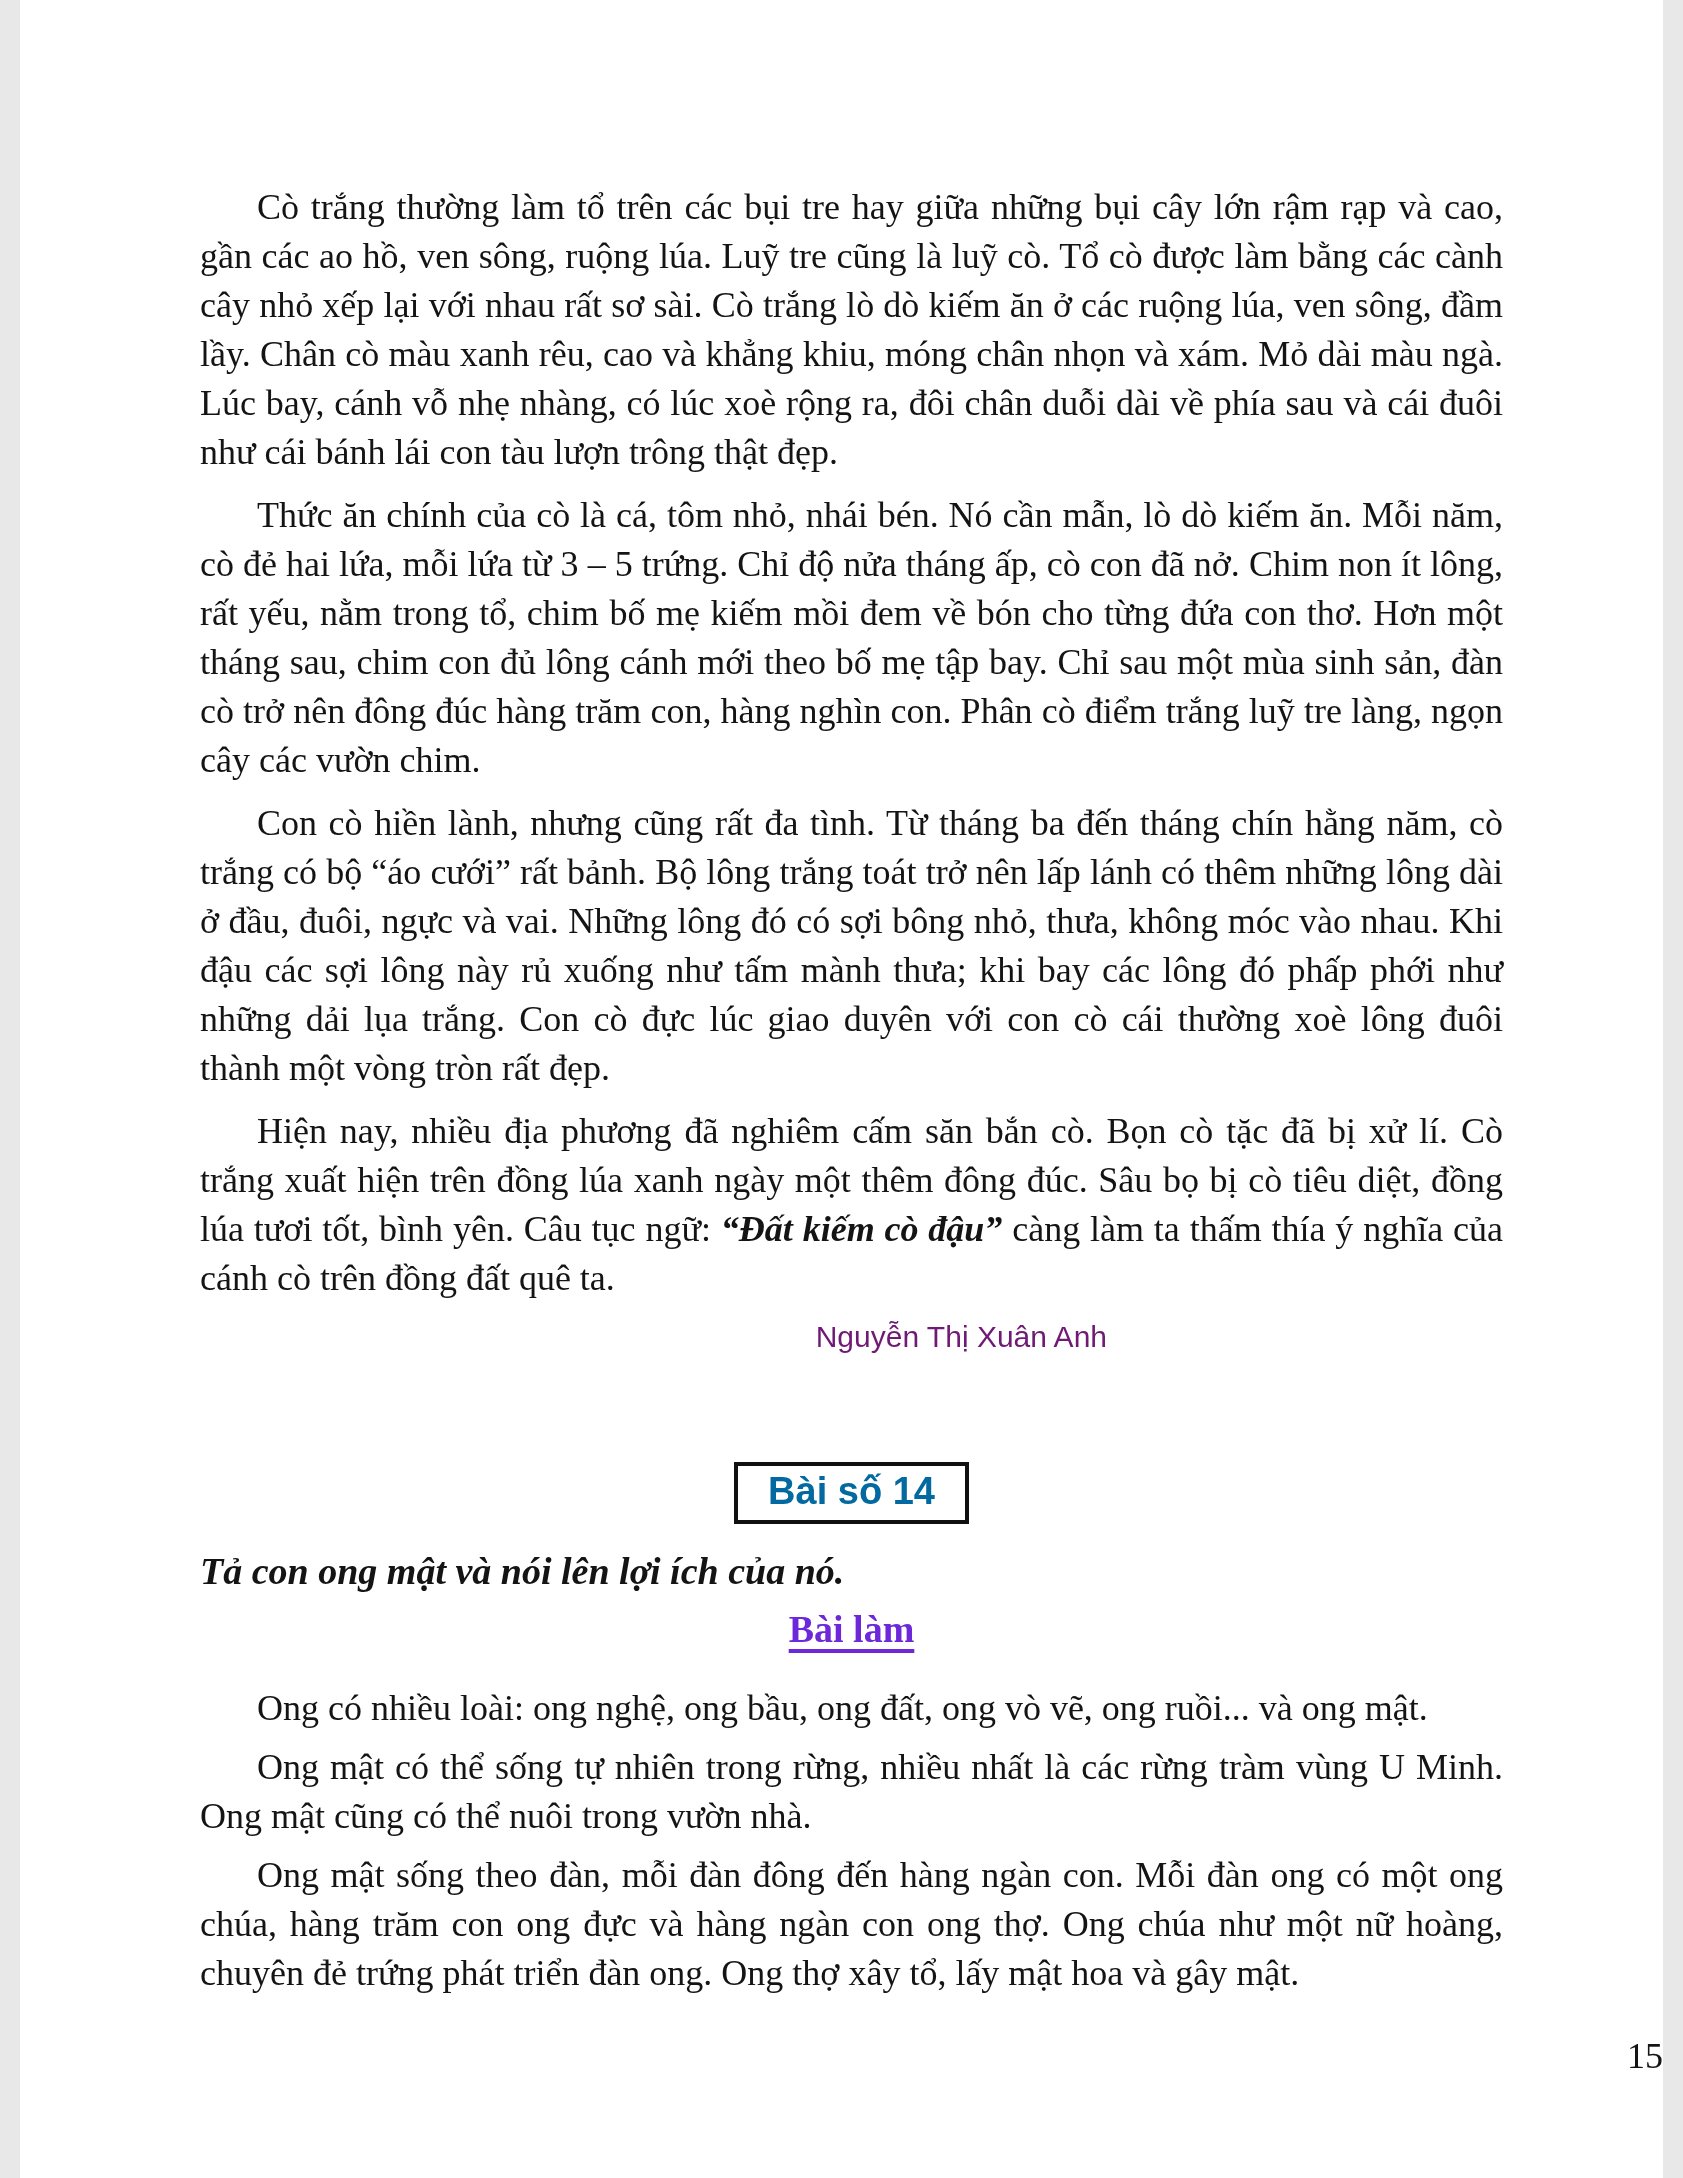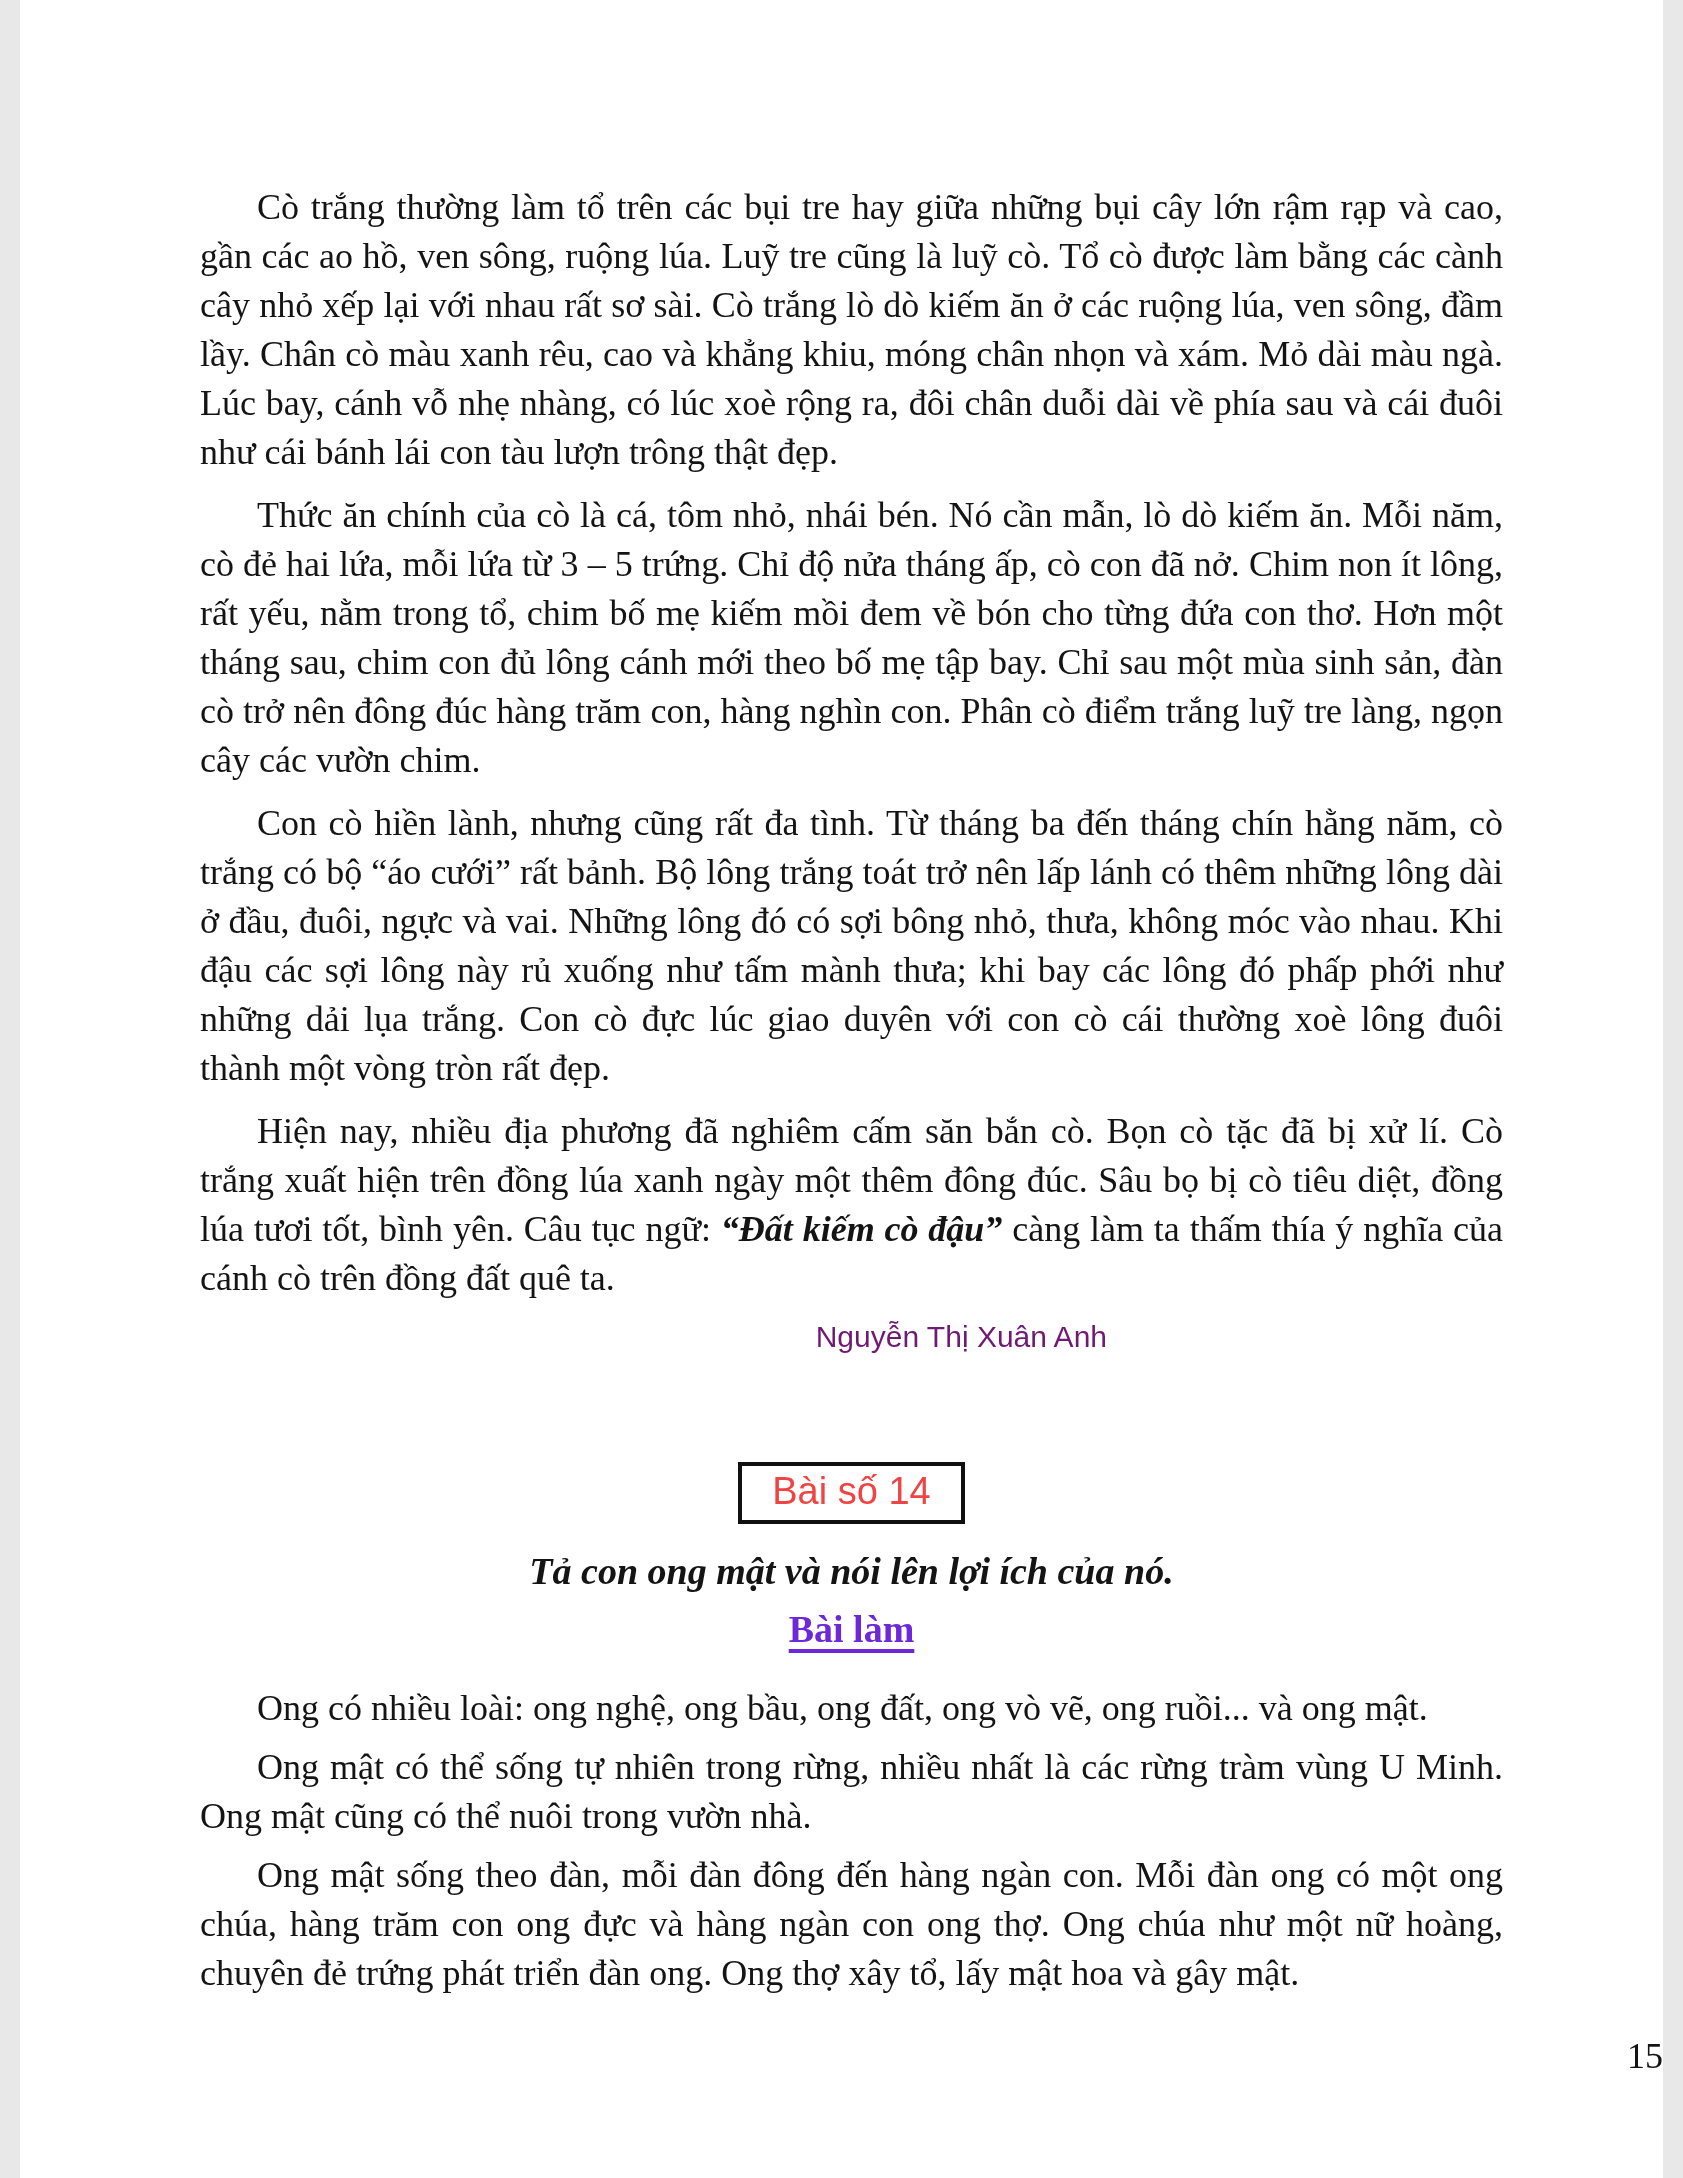--- a/index.html
+++ b/index.html
@@ -43,29 +43,28 @@
   }
   .lesson-box-wrap {
     margin-top: 105px;
     text-align: center;
   }
   .lesson-box {
     display: inline-block;
     border: 4px solid #101010;
     padding: 2px 30px 6px 30px;
     font-family: "Liberation Sans", sans-serif;
-    font-weight: 400;
+    font-weight: 700;
     font-size: 38px;
     line-height: 46px;
-    color: #ef4444;
+    color: #0369a1;
     text-align: right;
   }
   .lesson-title {
     margin-top: 24px;
-    text-align: center;
     font-size: 38px;
     line-height: 46px;
     font-weight: 700;
     font-style: italic;
     color: #141414;
   }
   .lesson-heading {
     margin-top: 12px;
     text-align: center;
     font-size: 38px;

